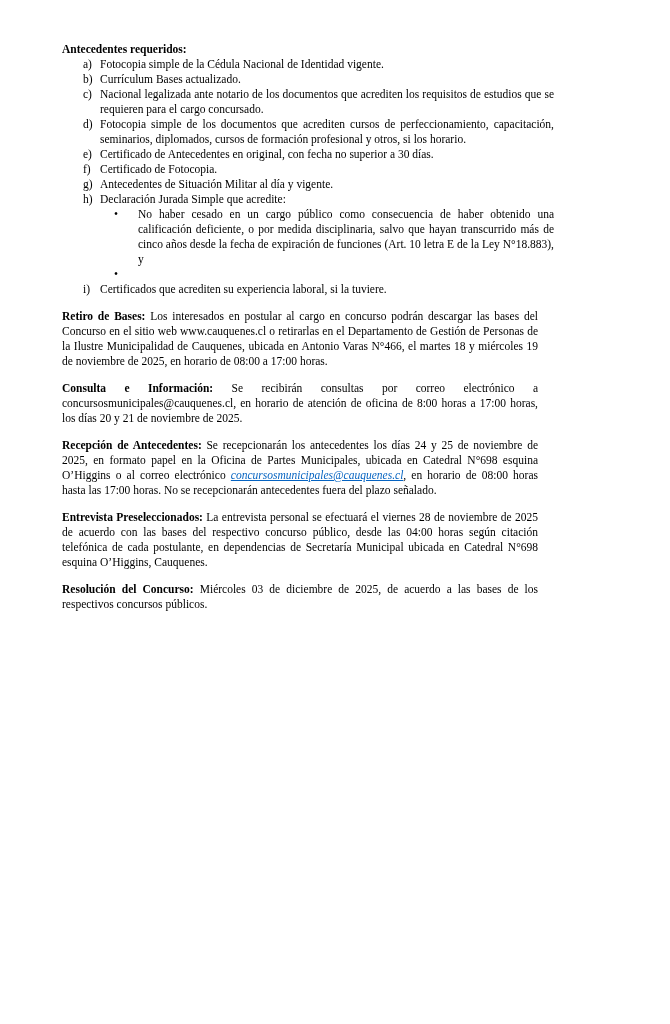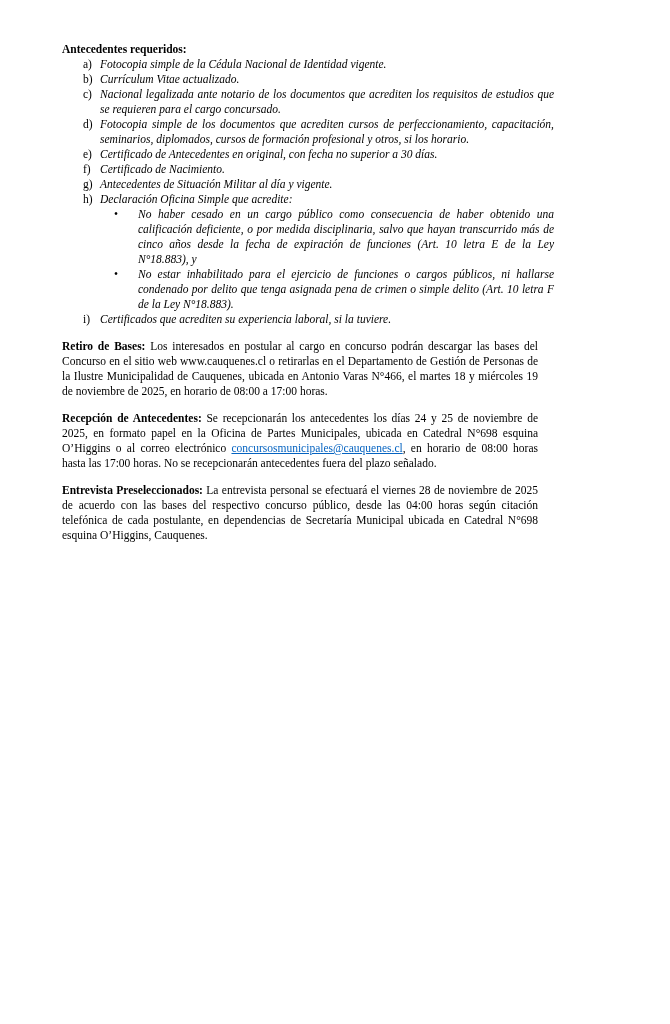--- a/index.html
+++ b/index.html
@@ -30,91 +30,92 @@
     text-align: justify;
   }
   .li .marker {
     flex: 0 0 17px;
     margin-left: 21px;
     text-align: left;
   }
   .li .txt {
     flex: 1;
     text-align: justify;
-    font-style: italic;
   }
   .li.bullet .marker {
     flex: 0 0 24px;
     margin-left: 52px;
   }
   .para {
     margin: 12px 16px 0 0;
     text-align: justify;
   }
   .link {
     color: #0563c1;
     text-decoration: underline;
     cursor: pointer;
+    font-style: italic;
   }
 </style>
 </head>
 <body>
 
 <div class="page">
 
   <div class="heading">Antecedentes requeridos:</div>
 
   <div class="li">
       <span class="marker">a)</span>
       <span class="txt">Fotocopia simple de la Cédula Nacional de Identidad vigente.</span>
     </div>
   <div class="li">
       <span class="marker">b)</span>
-      <span class="txt">Currículum Vitae actualizado.</span>
+      <span class="txt">Currículum Bases actualizado.</span>
     </div>
   <div class="li">
       <span class="marker">c)</span>
       <span class="txt">Nacional legalizada ante notario de los documentos que acrediten los requisitos de estudios que se requieren para el cargo concursado.</span>
     </div>
   <div class="li">
       <span class="marker">d)</span>
       <span class="txt">Fotocopia simple de los documentos que acrediten cursos de perfeccionamiento, capacitación, seminarios, diplomados, cursos de formación profesional y otros, si los horario.</span>
     </div>
   <div class="li">
       <span class="marker">e)</span>
       <span class="txt">Certificado de Antecedentes en original, con fecha no superior a 30 días.</span>
     </div>
   <div class="li">
       <span class="marker">f)</span>
-      <span class="txt">Certificado de Nacimiento.</span>
+      <span class="txt">Certificado de Fotocopia.</span>
     </div>
   <div class="li">
       <span class="marker">g)</span>
       <span class="txt">Antecedentes de Situación Militar al día y vigente.</span>
     </div>
   <div class="li">
       <span class="marker">h)</span>
-      <span class="txt">Declaración Oficina Simple que acredite:</span>
+      <span class="txt">Declaración Jurada Simple que acredite:</span>
     </div>
 
   <div class="li bullet">
       <span class="marker">•</span>
       <span class="txt">No haber cesado en un cargo público como consecuencia de haber obtenido una calificación deficiente, o por medida disciplinaria, salvo que hayan transcurrido más de cinco años desde la fecha de expiración de funciones (Art. 10 letra E de la Ley N°18.883), y</span>
     </div>
   <div class="li bullet">
       <span class="marker">•</span>
-      <span class="txt">No estar inhabilitado para el ejercicio de funciones o cargos públicos, ni hallarse condenado por delito que tenga asignada pena de crimen o simple delito (Art. 10 letra F de la Ley N°18.883).</span>
     </div>
 
   <div class="li">
       <span class="marker">i)</span>
       <span class="txt">Certificados que acrediten su experiencia laboral, si la tuviere.</span>
     </div>
 
   <p class="para"><span class="bold">Retiro de Bases:</span> <span>Los interesados en postular al cargo en concurso podrán descargar las bases del Concurso en el sitio web www.cauquenes.cl o retirarlas en el Departamento de Gestión de Personas de la Ilustre Municipalidad de Cauquenes, ubicada en Antonio Varas N°466, el martes 18 y miércoles 19 de noviembre de 2025, en horario de 08:00 a 17:00 horas.</span></p>
 
+  <p class="para"><span class="bold">Consulta e Información:</span> <span>Se recibirán consultas por correo electrónico a concursosmunicipales@cauquenes.cl, en horario de atención de oficina de 8:00 horas a 17:00 horas, los días 20 y 21 de noviembre de 2025.</span></p>
 
   <p class="para"><span class="bold">Recepción de Antecedentes:</span> <span>Se recepcionarán los antecedentes los días 24 y 25 de noviembre de 2025, en formato papel en la Oficina de Partes Municipales, ubicada en Catedral N°698 esquina O’Higgins o al correo electrónico </span><a class="link">concursosmunicipales@cauquenes.cl</a><span>, en horario de 08:00 horas hasta las 17:00 horas. No se recepcionarán antecedentes fuera del plazo señalado.</span></p>
 
   <p class="para"><span class="bold">Entrevista Preseleccionados:</span> <span>La entrevista personal se efectuará el viernes 28 de noviembre de 2025 de acuerdo con las bases del respectivo concurso público, desde las 04:00 horas según citación telefónica de cada postulante, en dependencias de Secretaría Municipal ubicada en Catedral N°698 esquina O’Higgins, Cauquenes.</span></p>
 
+  <p class="para"><span class="bold">Resolución del Concurso:</span> <span>Miércoles 03 de diciembre de 2025, de acuerdo a las bases de los respectivos concursos públicos.</span></p>
 
 </div>
 
 </body></html>

